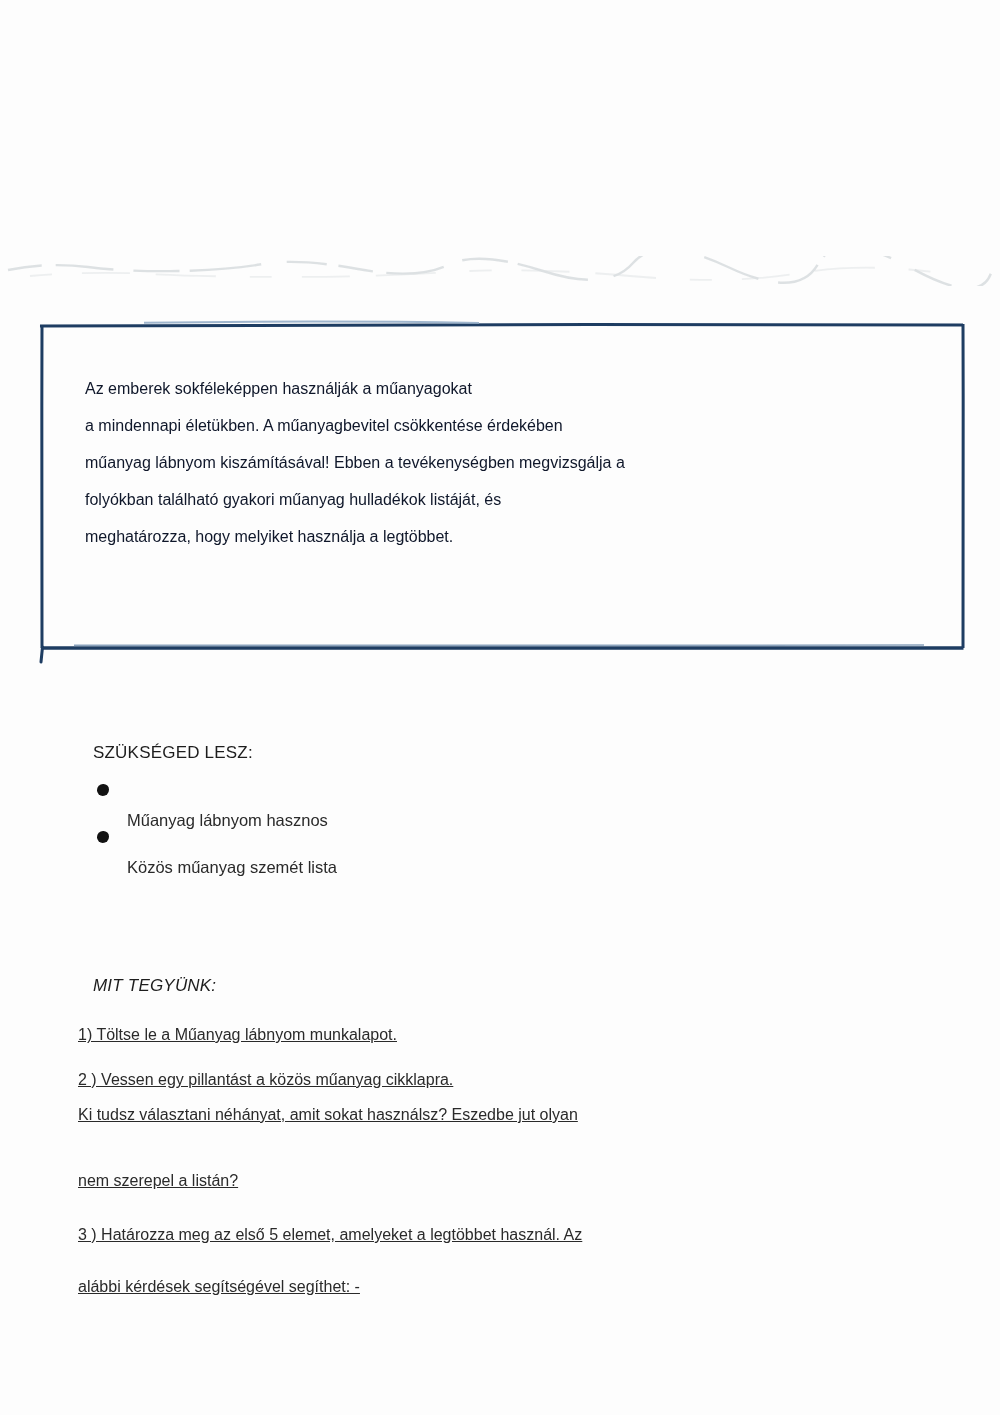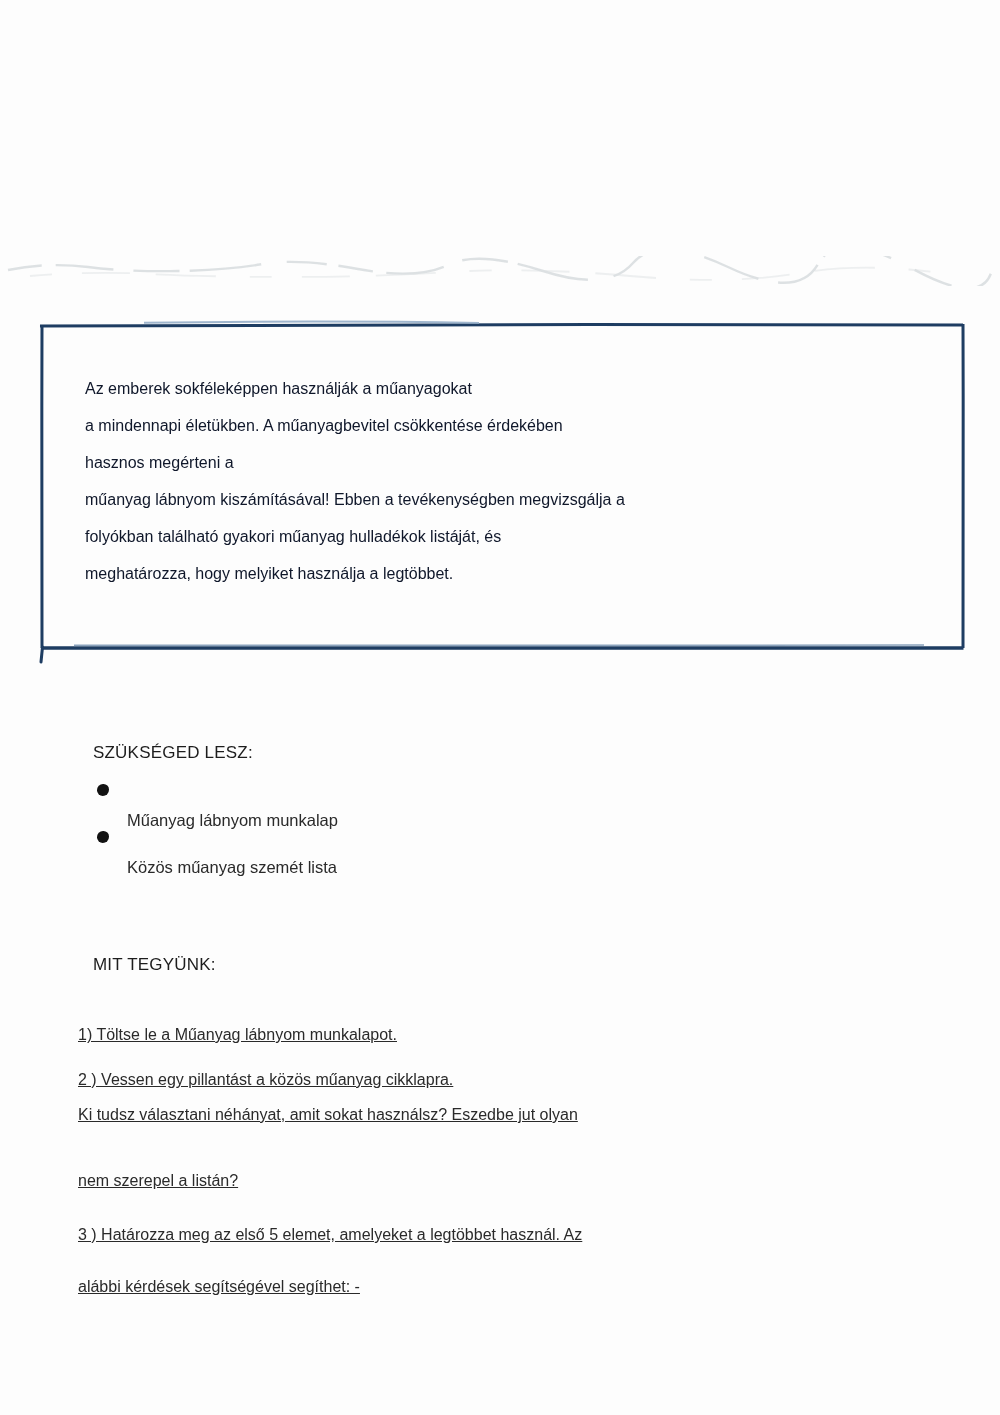--- a/index.html
+++ b/index.html
@@ -36,21 +36,21 @@
     position:absolute; left:34px; top:316px; width:940px; height:352px;
     pointer-events:none;
   }
   
   .section-heading {
     position:absolute; left:57px;
     font-size:17px; font-weight:500; color:#1d1d1d;
     letter-spacing:0.2px; white-space:nowrap;margin-left:36px;
   }
   .heading-need { top:743px; }
-  .heading-todo { top:955px; }
+  .heading-todo { top:976px;font-style:italic; }
   
   .bullet-dot {
     position:absolute; left:97px;
     width:12px; height:12px; border-radius:50% 46% 52% 48%;
     background:#121212;
   }
   .dot-1 { top:784px; }
   .dot-2 { top:831px; }
   .bullet-label {
     position:absolute; left:127px;
@@ -78,21 +78,20 @@
 
 
   <svg class="scribble-svg" viewBox="0 0 1000 30">
     <path d="M 8 14 q 40 -8 80 -3 t 90 4 t 85 -7 t 95 5 t 90 -4 t 95 6 t 90 -8 t 95 4 t 90 -3 t 95 5 t 80 -5" fill="none" stroke="#cdd2d6" stroke-width="2.4" opacity="0.65" stroke-dasharray="34 14 58 20 46 10 72 26 40 12"></path>
     <path d="M 30 20 q 60 -5 120 -2 t 140 3 t 160 -5 t 180 4 t 170 -3 t 160 3" fill="none" stroke="#dde1e4" stroke-width="1.8" opacity="0.5" stroke-dasharray="22 30 48 26 60 34"></path>
   </svg>
 
   <div class="intro-lines">
     <div class="intro-line">Az emberek sokféleképpen használják a műanyagokat</div>
     <div class="intro-line">a mindennapi életükben. A műanyagbevitel csökkentése érdekében</div>
-    <div class="intro-line">hasznos megérteni a</div>
     <div class="intro-line">műanyag lábnyom kiszámításával! Ebben a tevékenységben megvizsgálja a</div>
     <div class="intro-line">folyókban található gyakori műanyag hulladékok listáját, és</div>
     <div class="intro-line">meghatározza, hogy melyiket használja a legtöbbet.</div>
   </div>
 
   <svg class="intro-border-svg" viewBox="0 0 940 352">
 
     <path d="M 6 10 C 200 7.6 640 8.4 929 9" fill="none" stroke="#1e3d62" stroke-width="3"></path>
 
     <path d="M 110 6.8 C 250 4.8 380 5.8 445 7" fill="none" stroke="#8fa9c4" stroke-width="2" opacity="0.85"></path>
@@ -103,21 +102,21 @@
 
     <path d="M 7 332 C 250 333.4 650 331 929.5 332" fill="none" stroke="#1e3d62" stroke-width="3.4"></path>
     <path d="M 40 329.4 C 300 328 600 330 890 329" fill="none" stroke="#6e8cab" stroke-width="1.6" opacity="0.8"></path>
 
     <path d="M 8.5 331 L 7 346" fill="none" stroke="#1e3d62" stroke-width="3" stroke-linecap="round"></path>
   </svg>
 
   <div class="section-heading heading-need">SZÜKSÉGED LESZ:</div>
 
   <span class="bullet-dot dot-1"></span>
-  <div class="bullet-label label-1">Műanyag lábnyom munkalap</div>
+  <div class="bullet-label label-1">Műanyag lábnyom hasznos</div>
 
   <span class="bullet-dot dot-2"></span>
   <div class="bullet-label label-2">Közös műanyag szemét lista</div>
 
   <div class="section-heading heading-todo">MIT TEGYÜNK:</div>
 
   <div class="todo-line todo-0">1) Töltse le a Műanyag lábnyom munkalapot.</div>
   <div class="todo-line todo-1">2 ) Vessen egy pillantást a közös műanyag cikklapra.</div>
   <div class="todo-line todo-2">Ki tudsz választani néhányat, amit sokat használsz? Eszedbe jut olyan</div>
   <div class="todo-line todo-4">nem szerepel a listán?</div>

